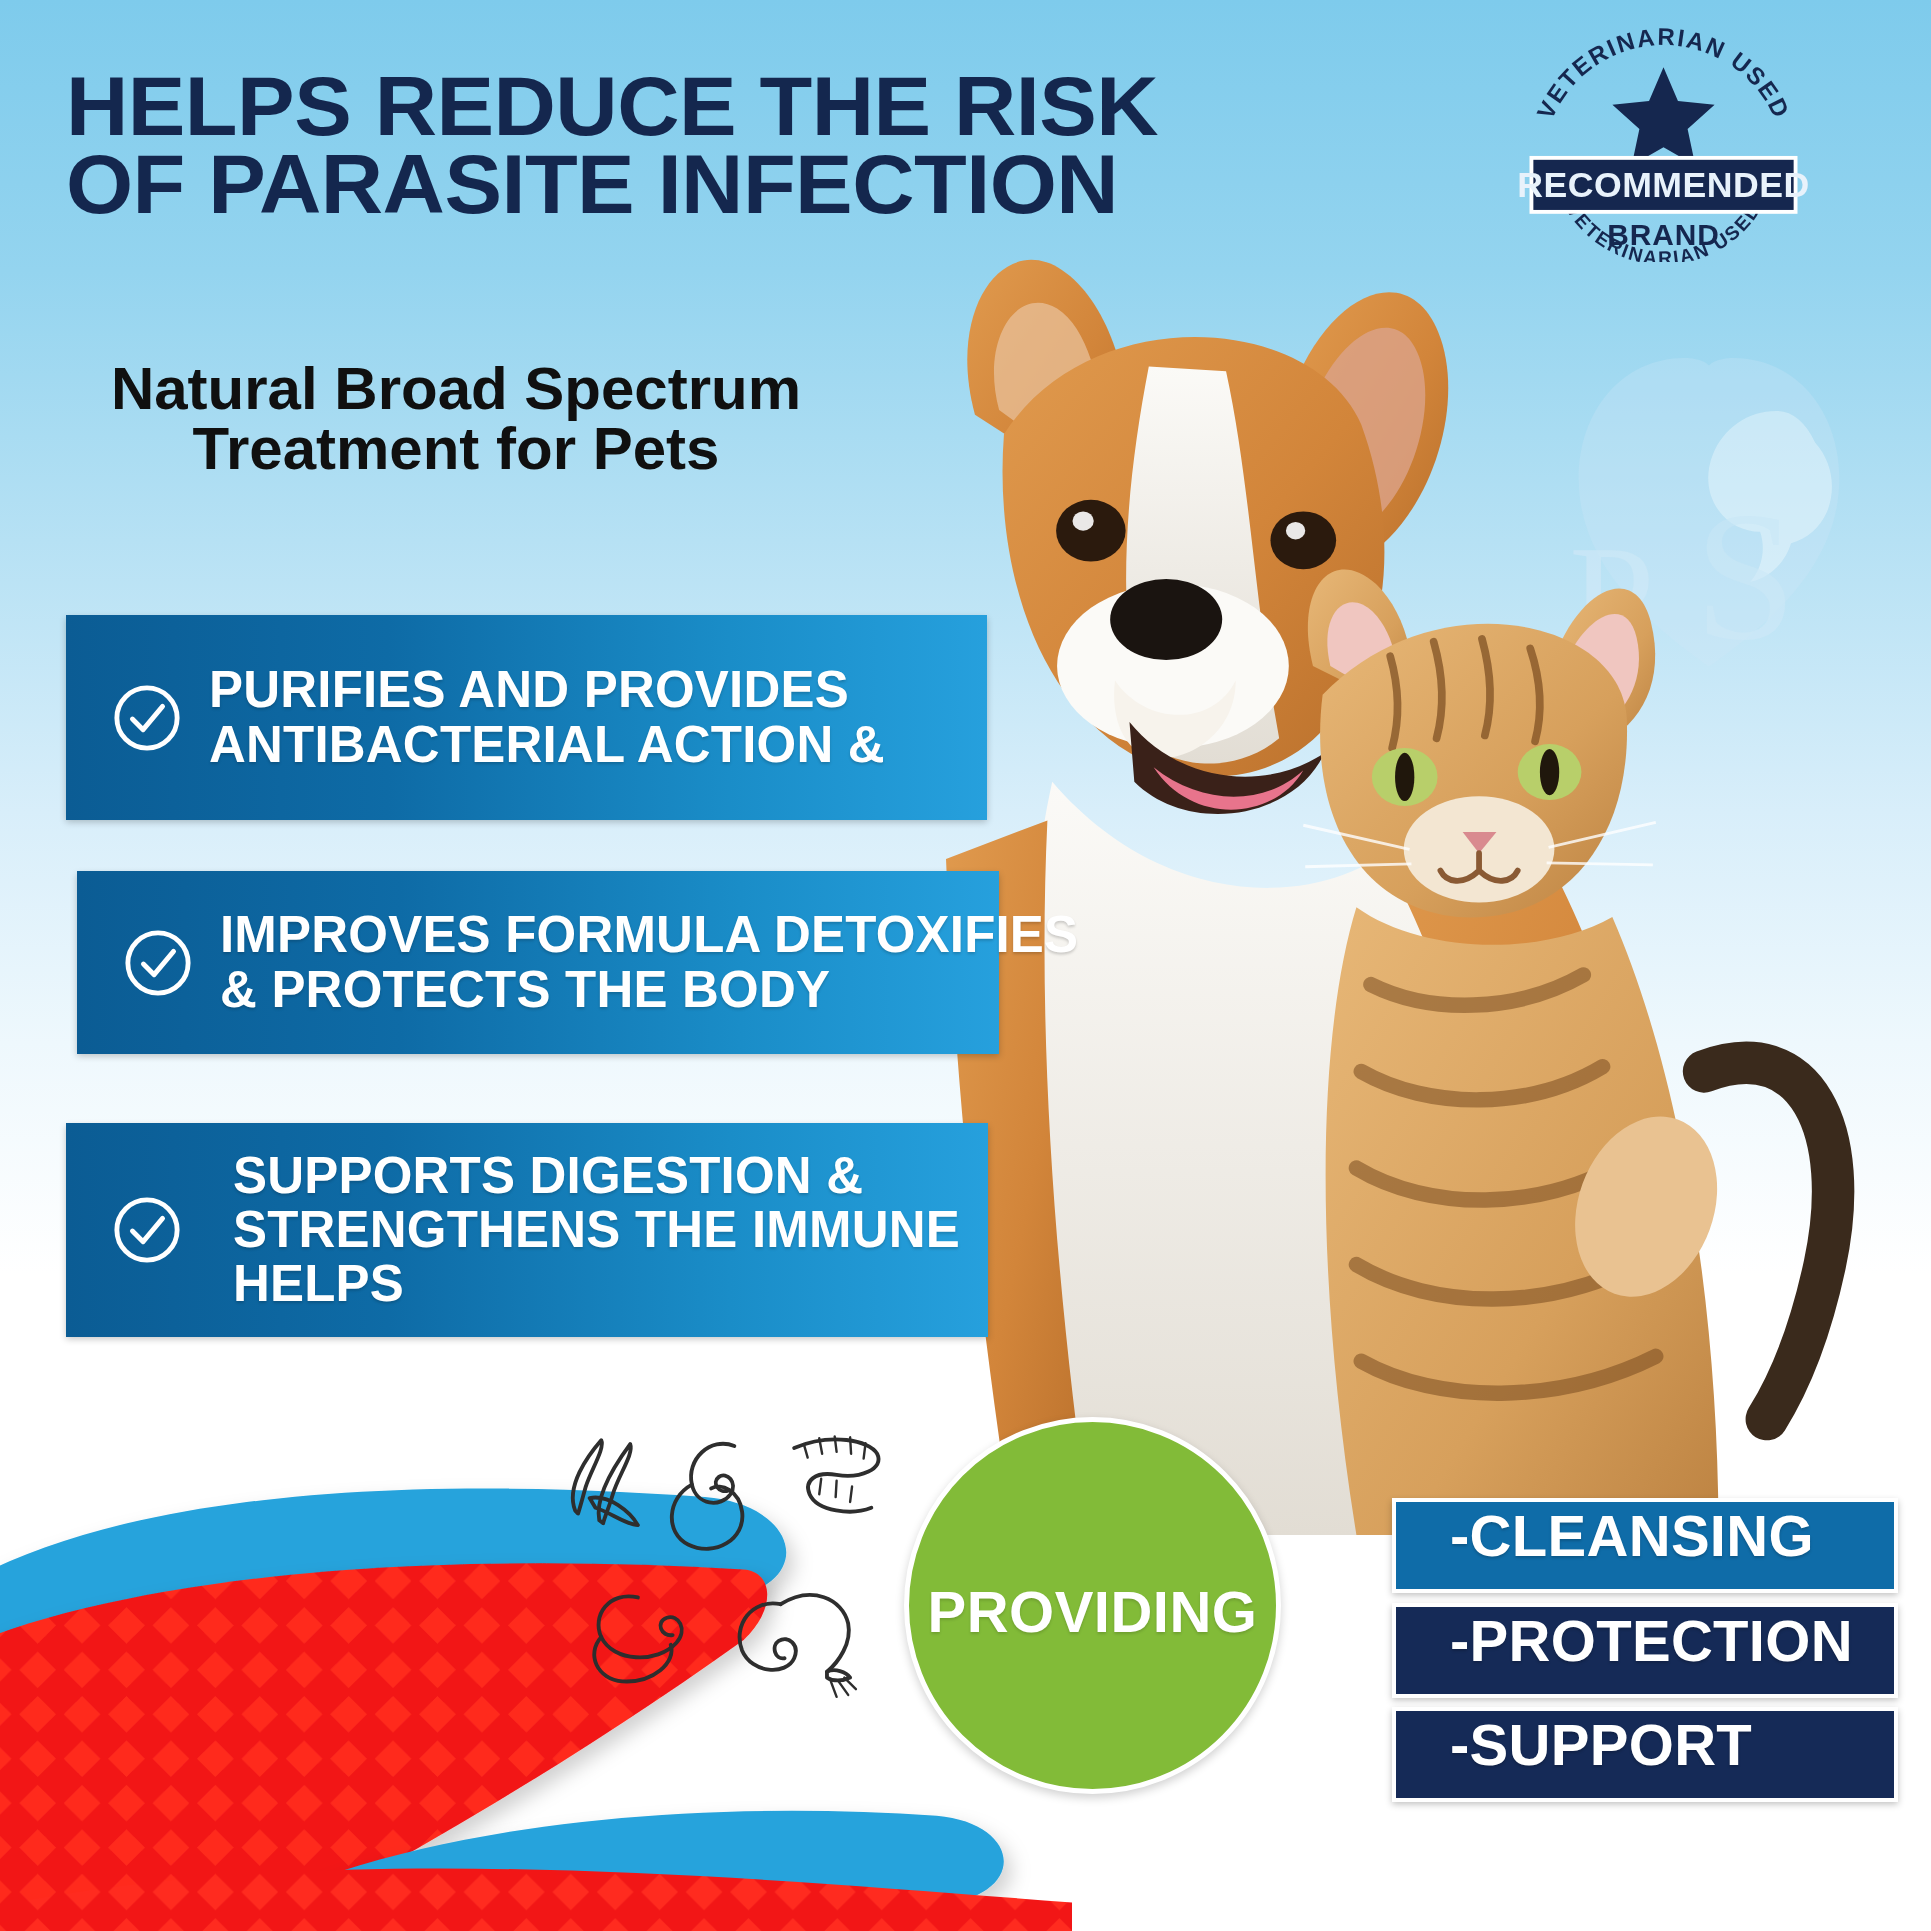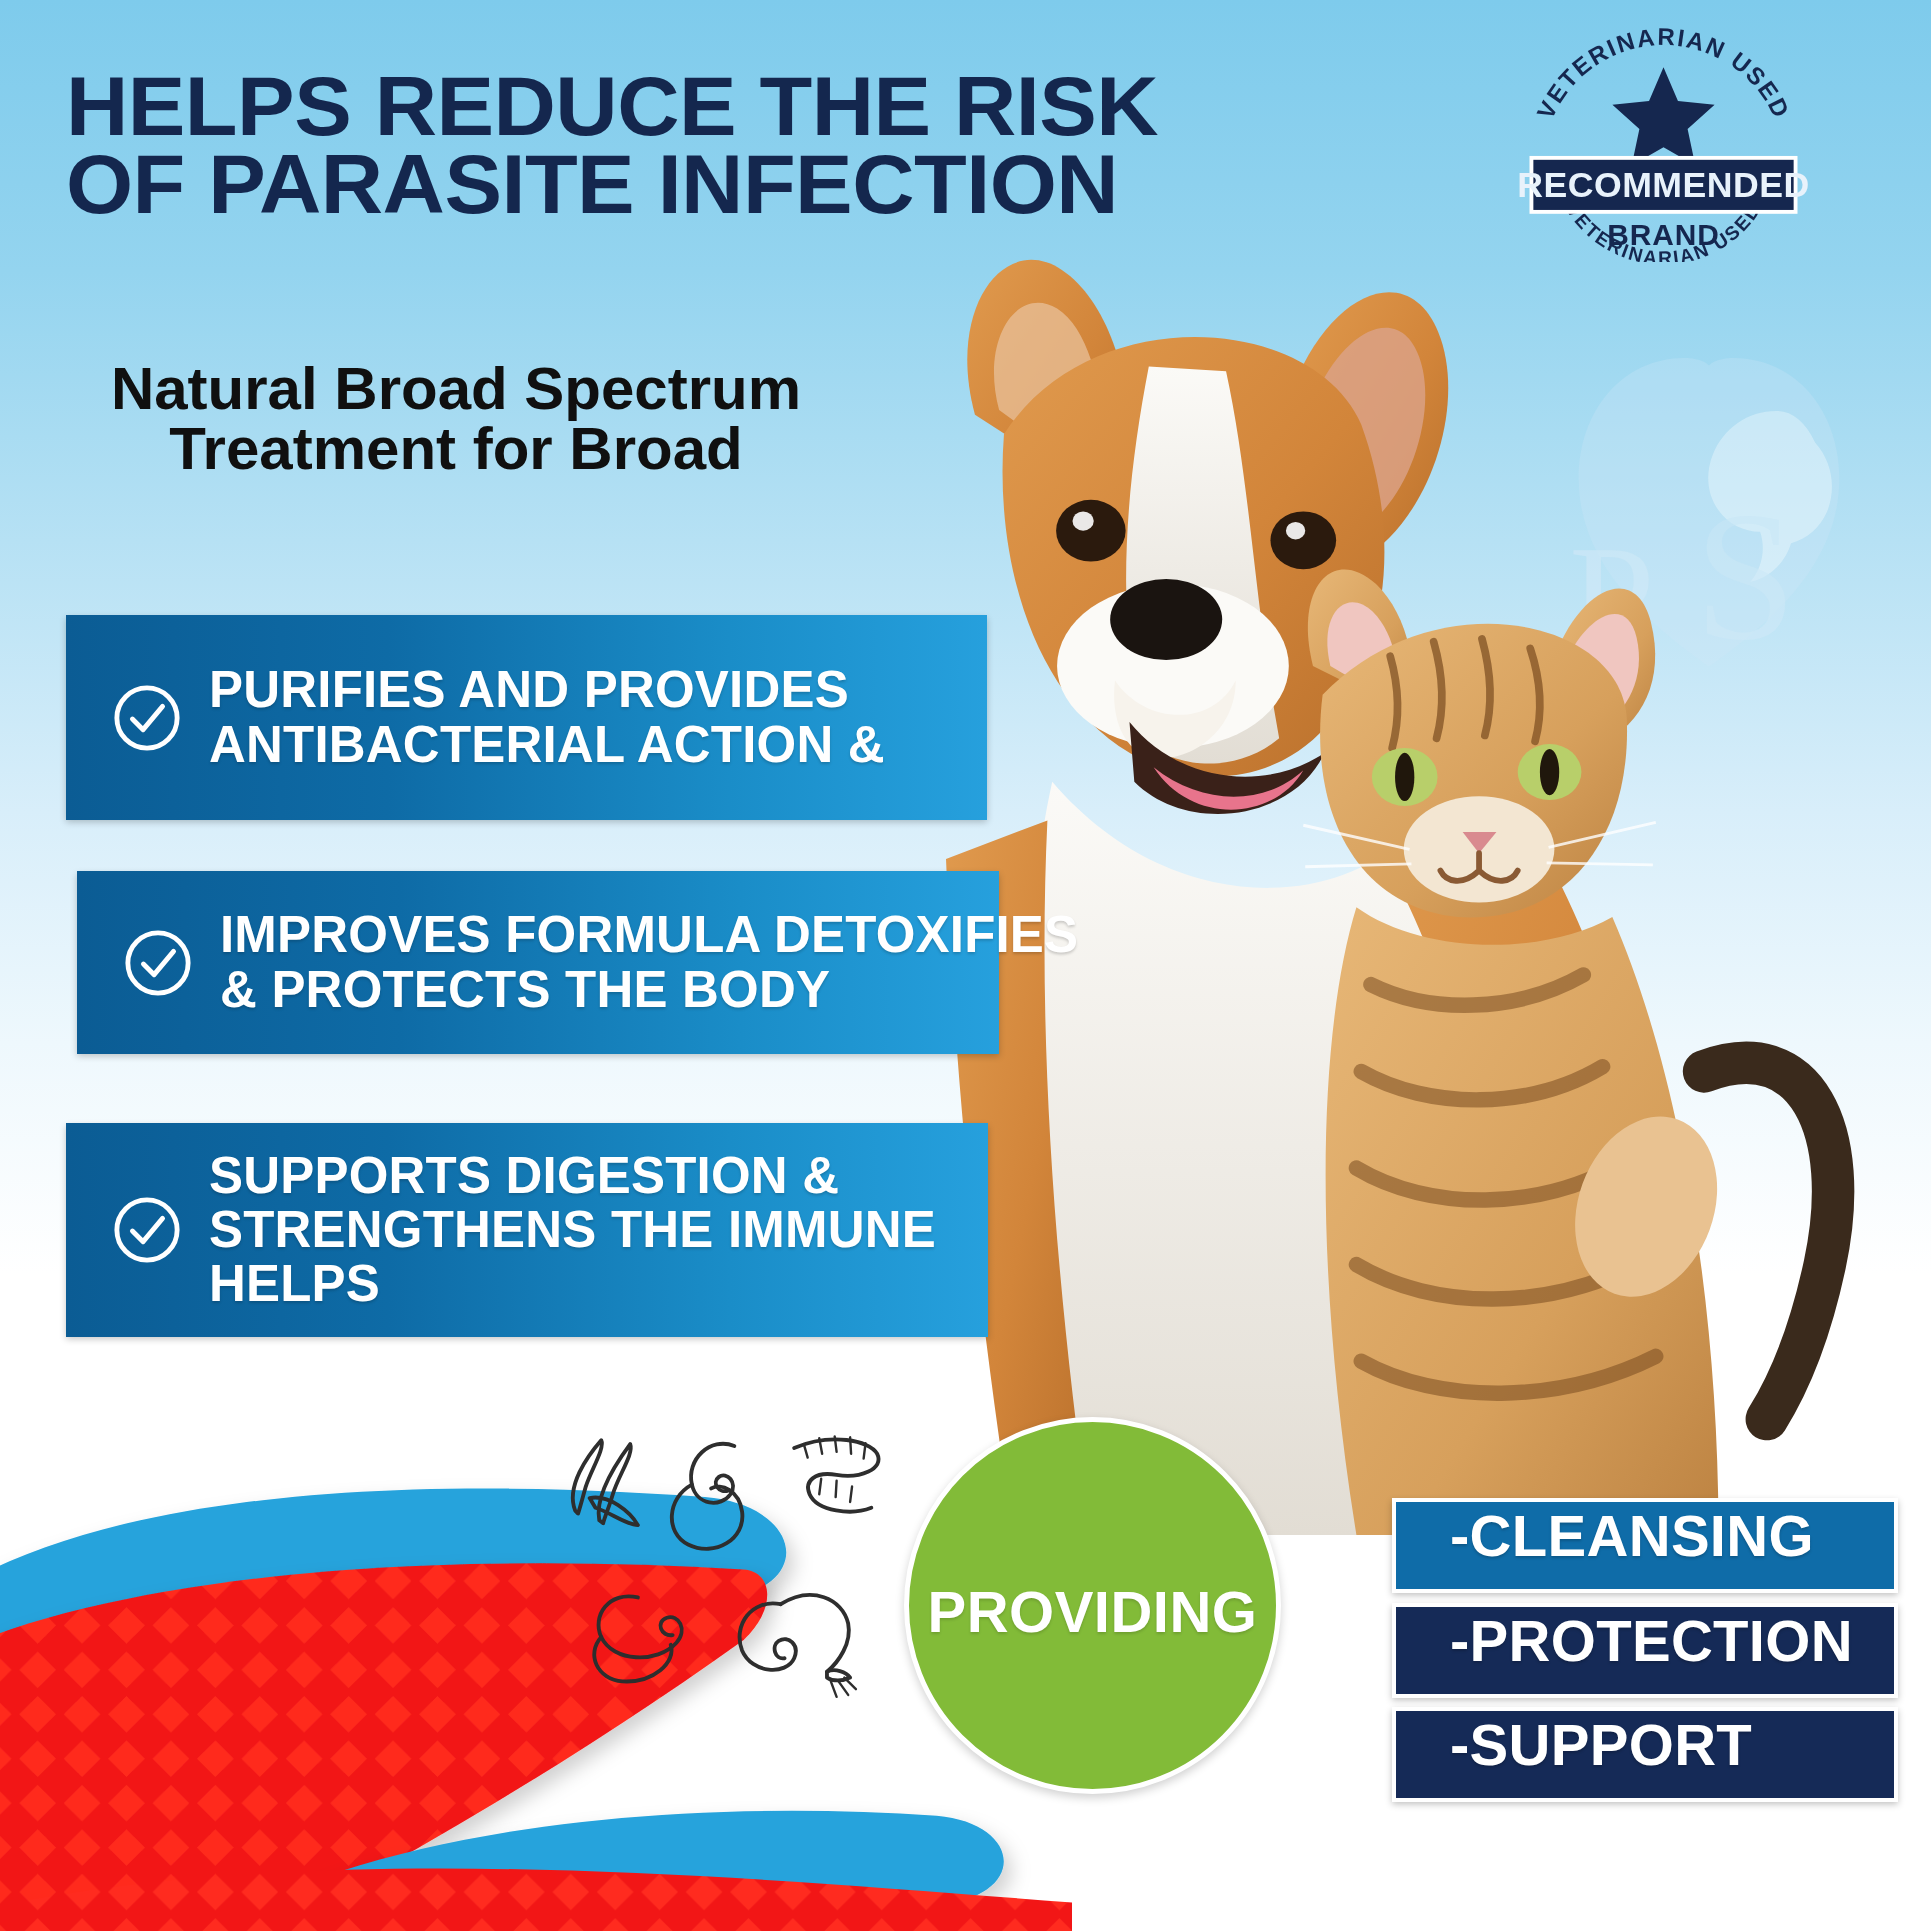--- a/index.html
+++ b/index.html
@@ -60,21 +60,21 @@
     flex:0 0 auto; width:70px; height:70px; margin-left:46px; margin-right:27px;
   }
   .bar .btxt{
     color:#ffffff; font-size:51px; line-height:1.06; font-weight:bold;
     letter-spacing:0.2px; text-shadow:0 1.9px 2.9px rgba(0,0,0,.18);
   }
   .bar .btxt div{ white-space:nowrap; }
 
   #bar1{ left:66px; top:615px;  width:921px; height:205px; }
   #bar2{ left:77px; top:871px;  width:922px; height:183px; }
-  #bar3{ left:66px; top:1123px; width:922px; height:214px; }
+  #bar3{ left:66px; top:1123px; width:922px; height:214px;gap:24px; }
 
   
   #swoosh{ position:absolute; left:-29px; top:1381px; width:1101px; height:570px; }
 
   
   #parasites{ position:absolute; left:541px; top:1419px; width:406px; height:328px; }
 
   
   #providing{
     position:absolute; left:904px; top:1417px; width:377px; height:377px;
@@ -127,21 +127,21 @@
   <text x="215" y="330" font-family="Liberation Serif, serif" font-size="190" fill="#dcecf8" opacity="0.6">S</text>
 </svg>
 
 <div id="headline">
   <div>HELPS REDUCE THE RISK</div>
   <div>OF PARASITE INFECTION</div>
 </div>
 
 <div id="subhead">
   <div>Natural Broad Spectrum</div>
-  <div>Treatment for Broad</div>
+  <div>Treatment for Pets</div>
 </div>
 
 <svg id="vet-badge" viewBox="0 0 310 250">
   <defs>
     <path id="arcTop" d="M 30 150 A 125 125 0 0 1 280 150"></path>
     <path id="arcBot" d="M 38 150 A 118 118 0 0 0 272 150"></path>
   </defs>
   <text font-family="Liberation Sans, sans-serif" font-size="25" font-weight="bold" fill="#15274f" letter-spacing="2">
     <textPath href="#arcTop" startOffset="50%" text-anchor="middle">VETERINARIAN USED</textPath>
   </text>

